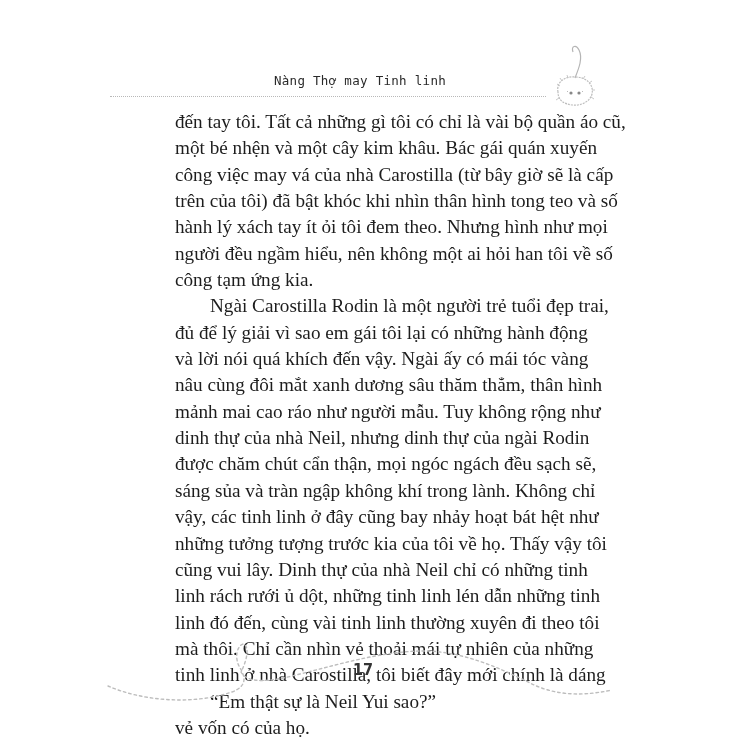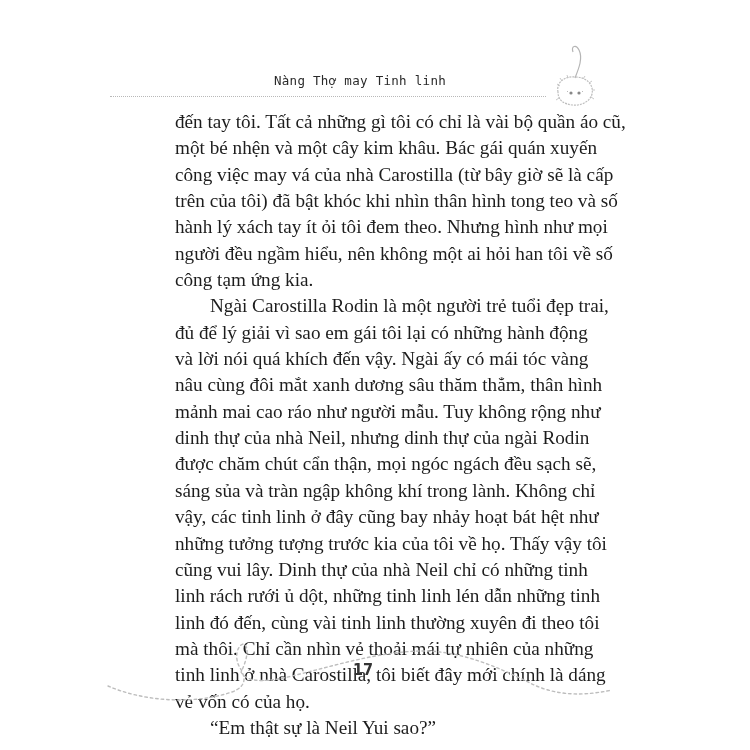--- a/index.html
+++ b/index.html
@@ -119,22 +119,22 @@
     <span class="line">dinh thự của nhà Neil, nhưng dinh thự của ngài Rodin</span>
     <span class="line">được chăm chút cẩn thận, mọi ngóc ngách đều sạch sẽ,</span>
     <span class="line">sáng sủa và tràn ngập không khí trong lành. Không chỉ</span>
     <span class="line">vậy, các tinh linh ở đây cũng bay nhảy hoạt bát hệt như</span>
     <span class="line">những tưởng tượng trước kia của tôi về họ. Thấy vậy tôi</span>
     <span class="line">cũng vui lây. Dinh thự của nhà Neil chỉ có những tinh</span>
     <span class="line">linh rách rưới ủ dột, những tinh linh lén dẫn những tinh</span>
     <span class="line">linh đó đến, cùng vài tinh linh thường xuyên đi theo tôi</span>
     <span class="line">mà thôi. Chỉ cần nhìn vẻ thoải mái tự nhiên của những</span>
     <span class="line">tinh linh ở nhà Carostilla, tôi biết đây mới chính là dáng</span>
+    <span class="line indent last">“Em thật sự là Neil Yui sao?”</span>
     <span class="line last">vẻ vốn có của họ.</span>
-    <span class="line indent last">“Em thật sự là Neil Yui sao?”</span>
   </div>
 
   <svg class="footer-swirl" viewBox="0 0 750 750" xmlns="http://www.w3.org/2000/svg">
     <path d="M108 686 C 140 700, 190 706, 232 692 C 248 686, 245 676, 240 668 C 234 658, 237 646, 243 644 C 250 646, 247 660, 241 672 C 248 684, 270 682, 300 674 C 340 664, 380 652, 420 651 C 460 650, 500 668, 530 683 C 550 693, 575 698, 612 690" fill="none" stroke="#bdbdbd" stroke-width="1.4" stroke-dasharray="2.5 3" stroke-linecap="round"></path>
   </svg>
 
   <div class="page-number">17</div>
 
 </div>
 

